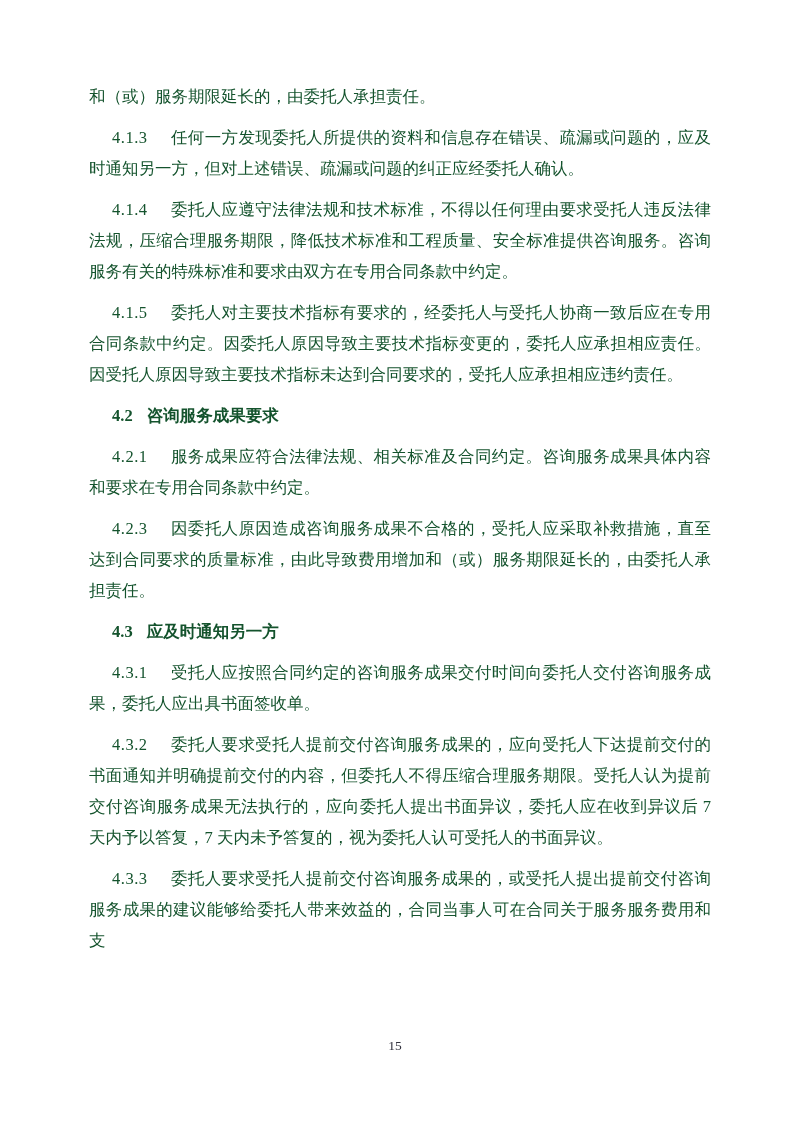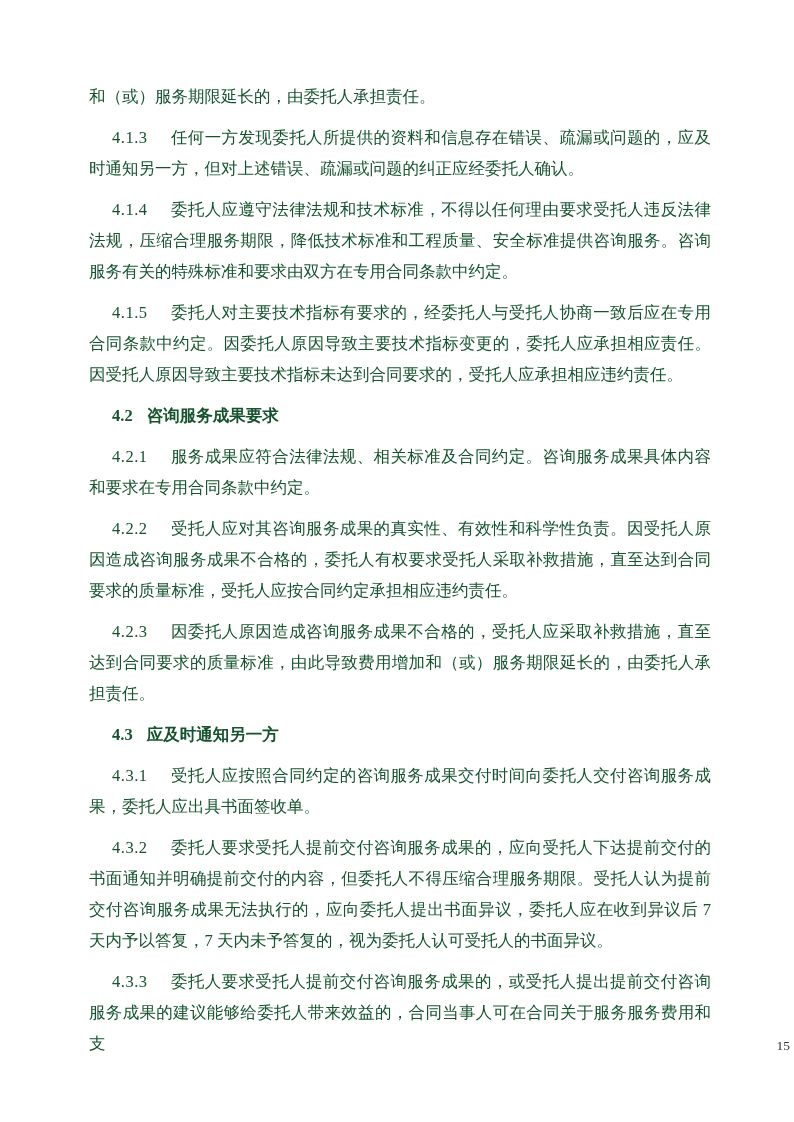--- a/index.html
+++ b/index.html
@@ -48,21 +48,21 @@
   .heading .num {
     margin-right: 14px;
     font-family: "Liberation Serif", "DejaVu Serif", serif;
     font-weight: 700;
   }
   .page-number {
     position: absolute;
     top: 1038px;
     left: 0;
     width: 790px;
-    text-align: right;
+    text-align: center;
     font-size: 13.5px;
     line-height: 16px;
     color: #31313d;
     font-family: "Liberation Serif", "DejaVu Serif", serif;
   }
 </style>
 </head>
 <body>
 
 <div class="page">
@@ -83,23 +83,20 @@
     </p>
 
     <p class="heading">
       <span class="num">4.2</span><span class="txt">咨询服务成果要求</span>
     </p>
 
     <p class="clause">
       <span class="num">4.2.1</span><span class="txt">服务成果应符合法律法规、相关标准及合同约定。咨询服务成果具体内容和要求在专用合同条款中约定。</span>
     </p>
 
-    <p class="clause">
-      <span class="num">4.2.2</span><span class="txt">受托人应对其咨询服务成果的真实性、有效性和科学性负责。因受托人原因造成咨询服务成果不合格的，委托人有权要求受托人采取补救措施，直至达到合同要求的质量标准，受托人应按合同约定承担相应违约责任。</span>
-    </p>
 
     <p class="clause">
       <span class="num">4.2.3</span><span class="txt">因委托人原因造成咨询服务成果不合格的，受托人应采取补救措施，直至达到合同要求的质量标准，由此导致费用增加和（或）服务期限延长的，由委托人承担责任。</span>
     </p>
 
     <p class="heading">
       <span class="num">4.3</span><span class="txt">应及时通知另一方</span>
     </p>
 
     <p class="clause">

